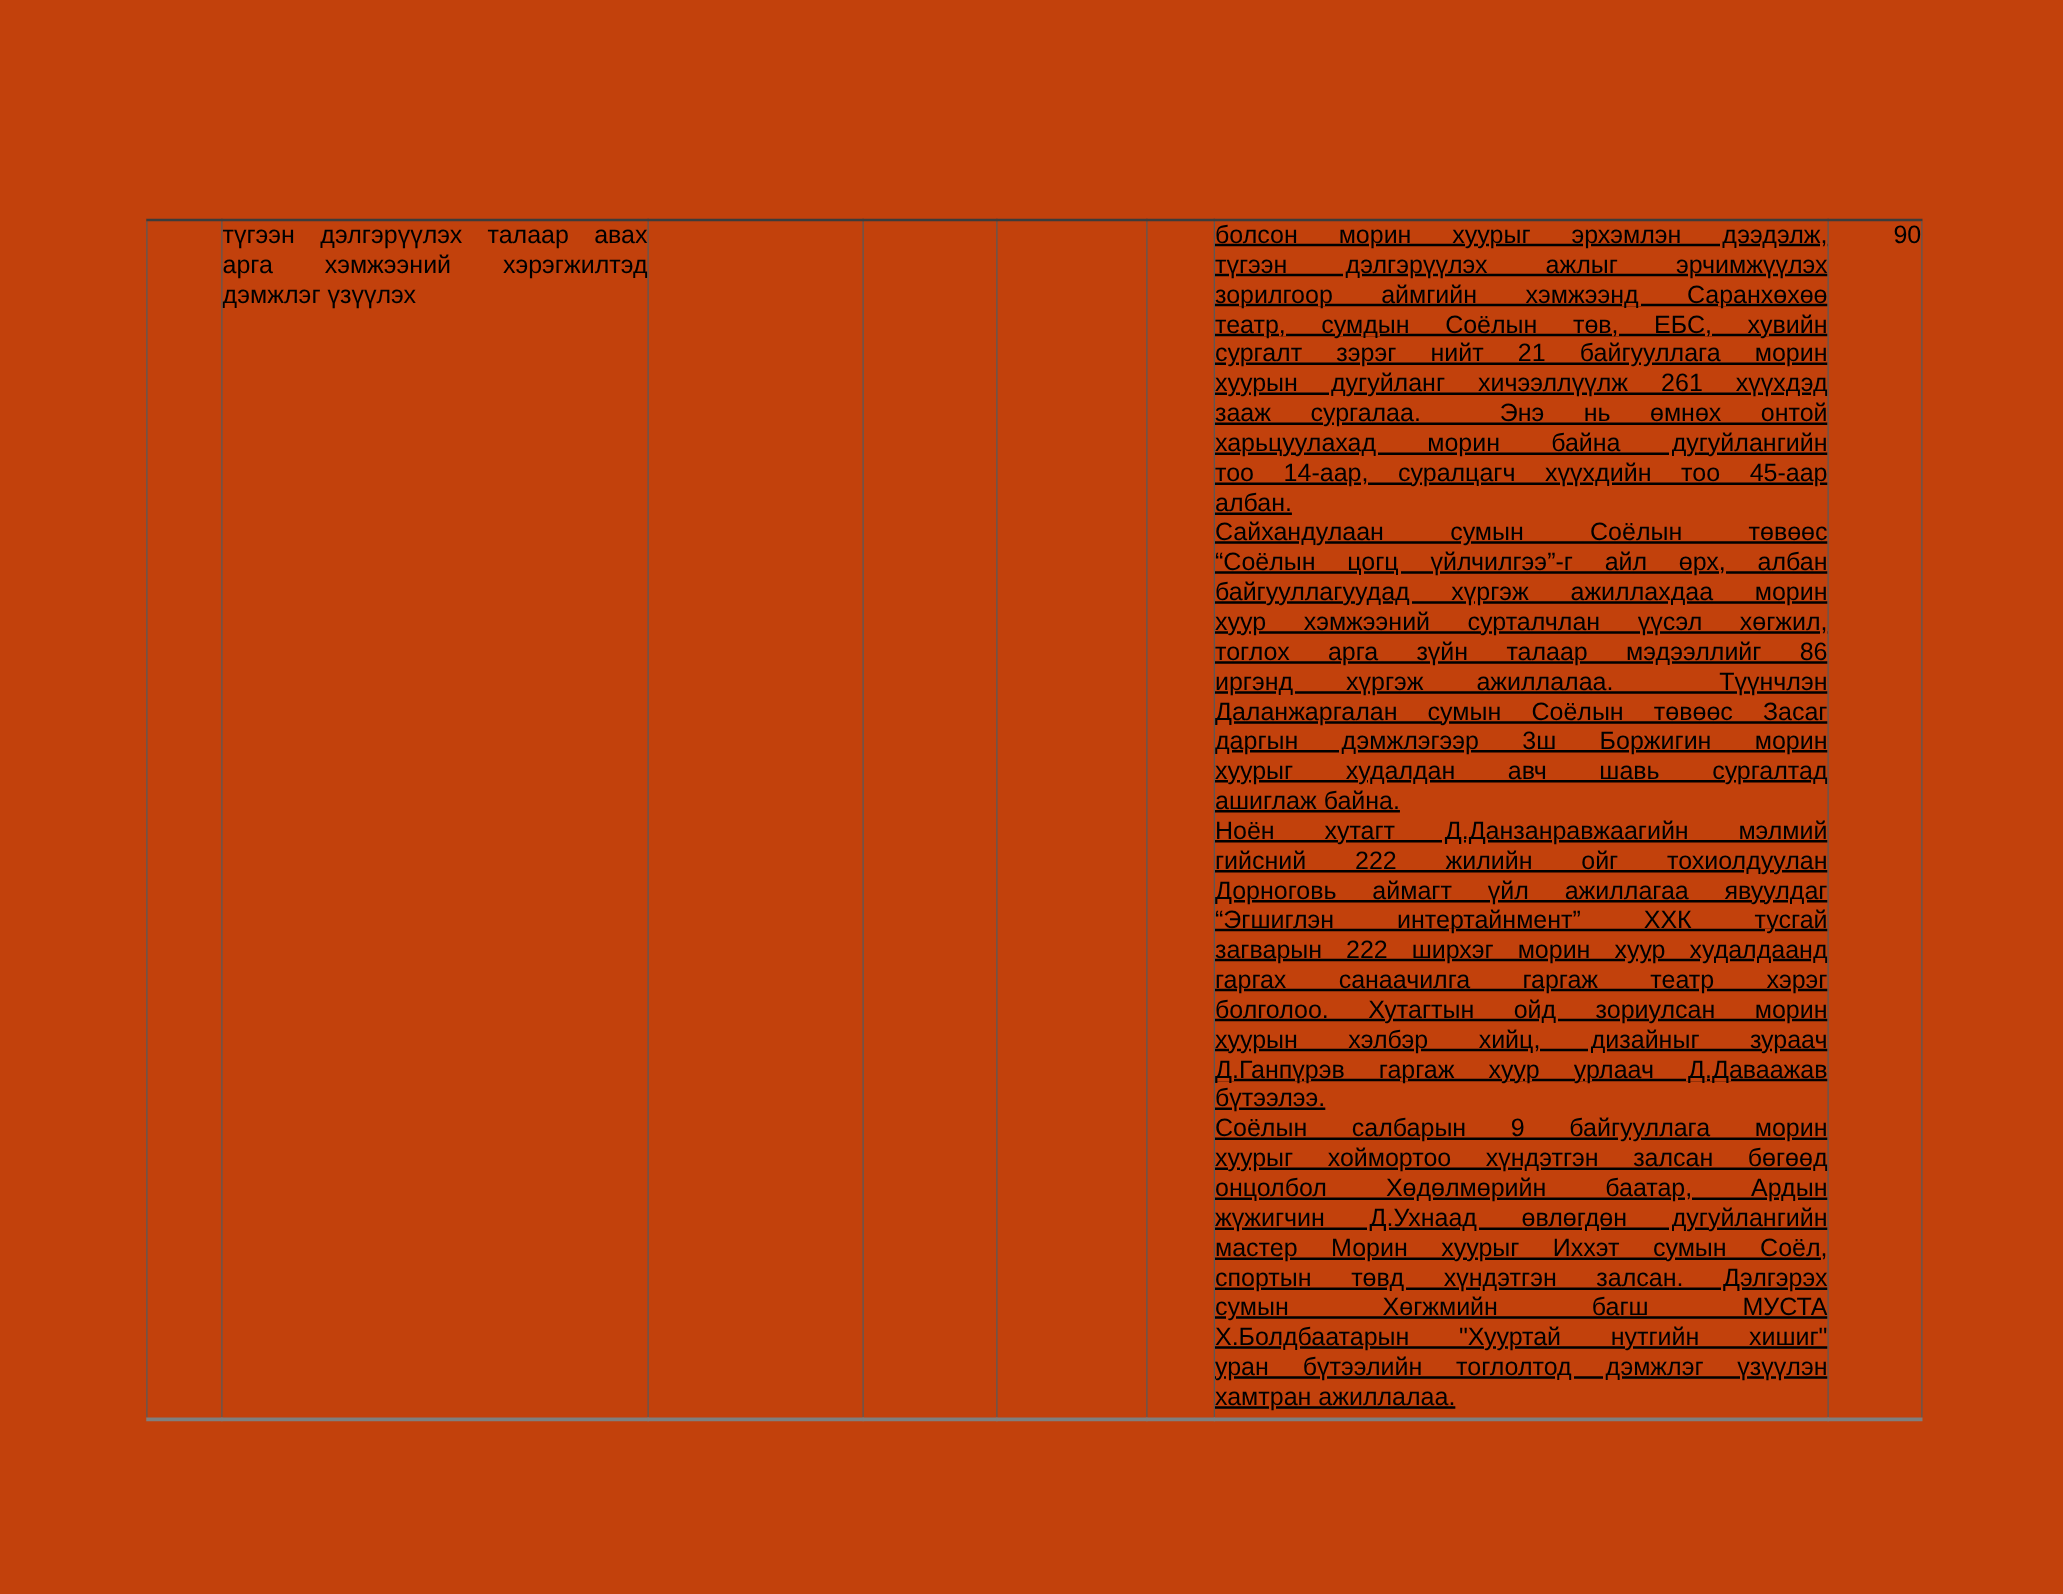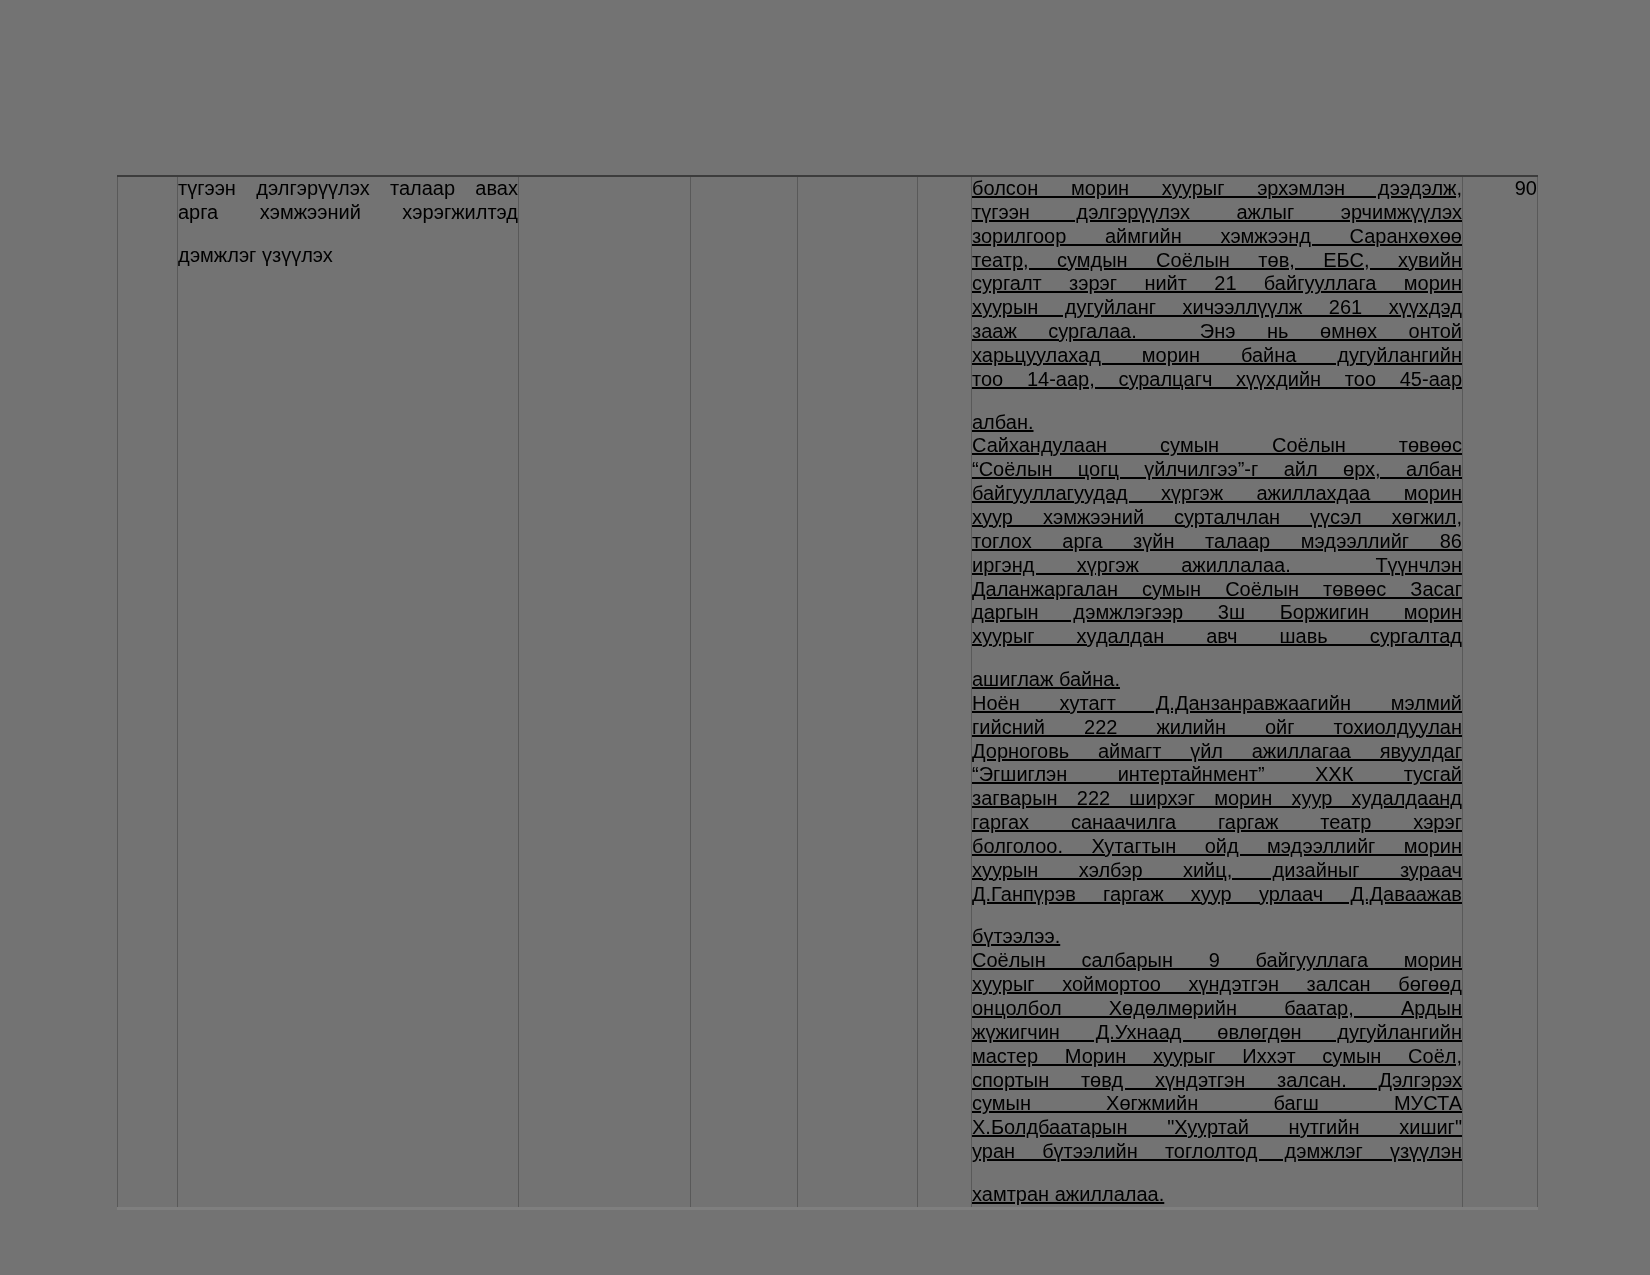--- a/index.html
+++ b/index.html
@@ -12,21 +12,21 @@
     height: 1275px;
     position: relative;
     font-family: "Liberation Sans", "DejaVu Sans", sans-serif;
     color: #000000;
   }
   .page {
     position: absolute;
     left: 0; top: 0;
     width: 1650px;
     height: 1275px;
-    background: #737373;
+    background: #c2410c;
   }
   table.report-table {
     position: absolute;
     left: 117px;
     top: 175px;
     width: 1420px;
     height: 962px;
     border-collapse: collapse;
     table-layout: fixed;
     border-top: 2px solid #3c3c3c;
@@ -54,21 +54,20 @@
     text-align: justify;
     text-align-last: justify;
     text-justify: inter-word;
     height: 23.85px;
     line-height: 23.85px;
     overflow: hidden;
     white-space: normal;
   }
   .jline.last {
     text-align-last: left;
-    margin-top: 19px;
   }
 </style>
 </head>
 <body>
 
 <div class="page">
   <table class="report-table">
     <colgroup>
       <col style="width:60px">
       <col style="width:341px">
@@ -114,21 +113,21 @@
               <div class="jline">Даланжаргалан сумын Соёлын төвөөс Засаг</div>
               <div class="jline">даргын дэмжлэгээр 3ш Боржигин морин</div>
               <div class="jline">хуурыг худалдан авч шавь сургалтад</div>
               <div class="jline last">ашиглаж байна.</div>
               <div class="jline">Ноён хутагт Д.Данзанравжаагийн мэлмий</div>
               <div class="jline">гийсний 222 жилийн ойг тохиолдуулан</div>
               <div class="jline">Дорноговь аймагт үйл ажиллагаа явуулдаг</div>
               <div class="jline">“Эгшиглэн интертайнмент” ХХК тусгай</div>
               <div class="jline">загварын 222 ширхэг морин хуур худалдаанд</div>
               <div class="jline">гаргах санаачилга гаргаж театр хэрэг</div>
-              <div class="jline">болголоо. Хутагтын ойд мэдээллийг морин</div>
+              <div class="jline">болголоо. Хутагтын ойд зориулсан морин</div>
               <div class="jline">хуурын хэлбэр хийц, дизайныг зураач</div>
               <div class="jline">Д.Ганпүрэв гаргаж хуур урлаач Д.Даваажав</div>
               <div class="jline last">бүтээлээ.</div>
               <div class="jline">Соёлын салбарын 9 байгууллага морин</div>
               <div class="jline">хуурыг хоймортоо хүндэтгэн залсан бөгөөд</div>
               <div class="jline">онцолбол Хөдөлмөрийн баатар, Ардын</div>
               <div class="jline">жүжигчин Д.Ухнаад өвлөгдөн дугуйлангийн</div>
               <div class="jline">мастер Морин хуурыг Иххэт сумын Соёл,</div>
               <div class="jline">спортын төвд хүндэтгэн залсан. Дэлгэрэх</div>
               <div class="jline">сумын Хөгжмийн багш МУСТА</div>

